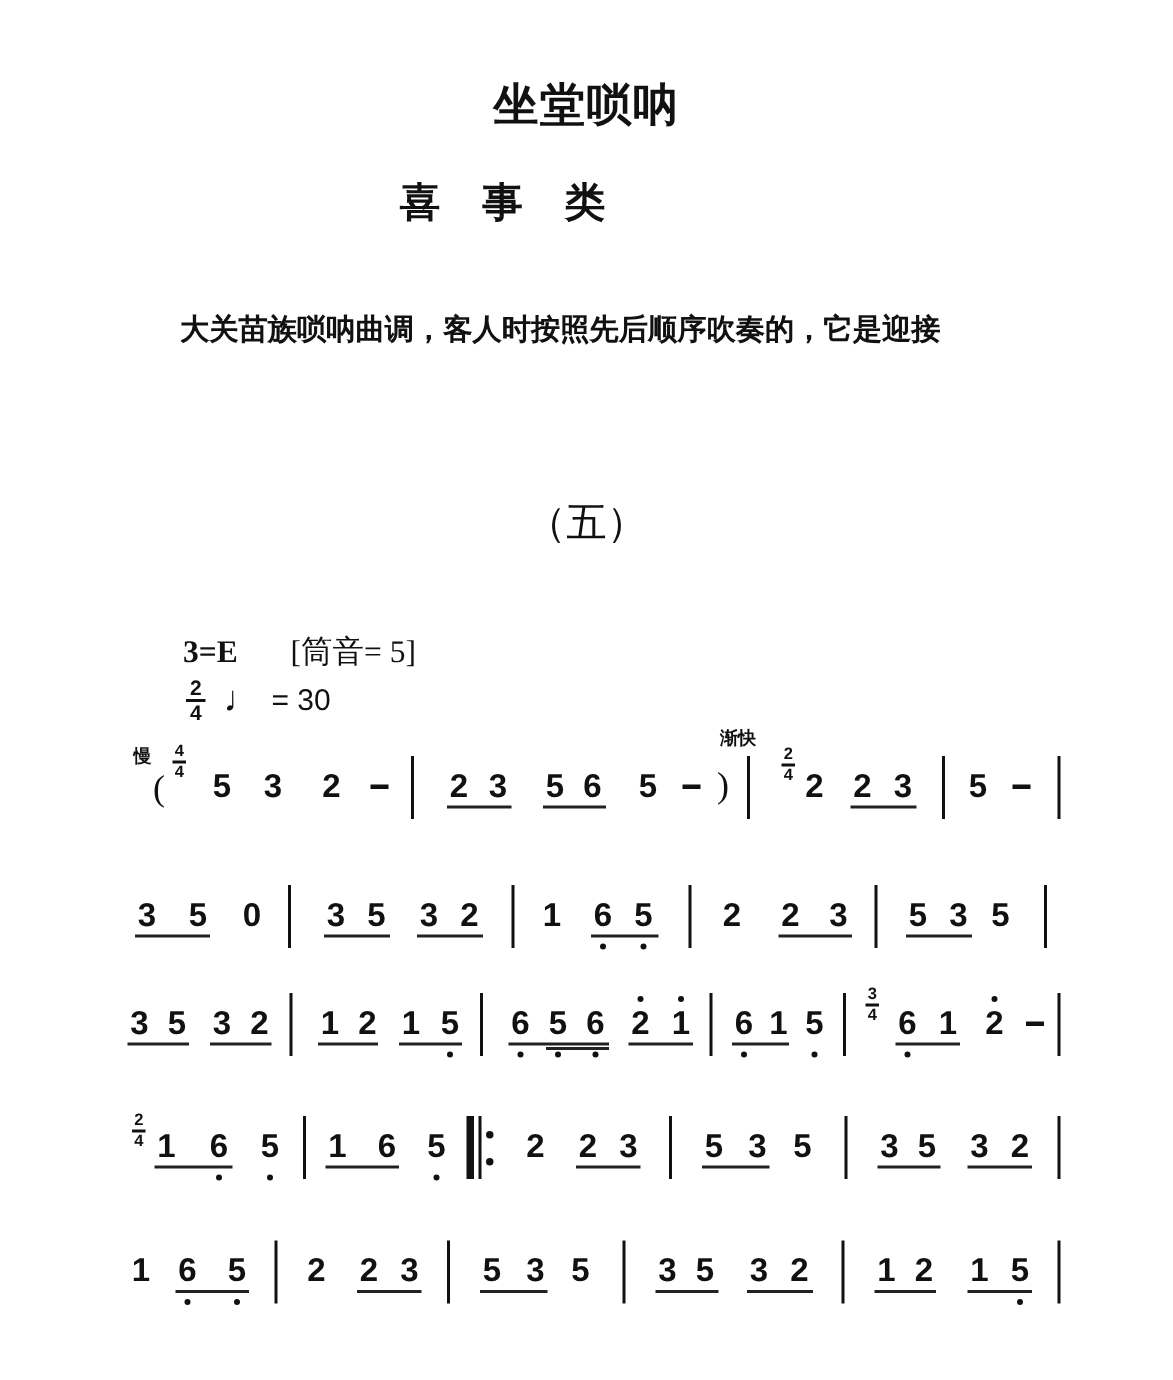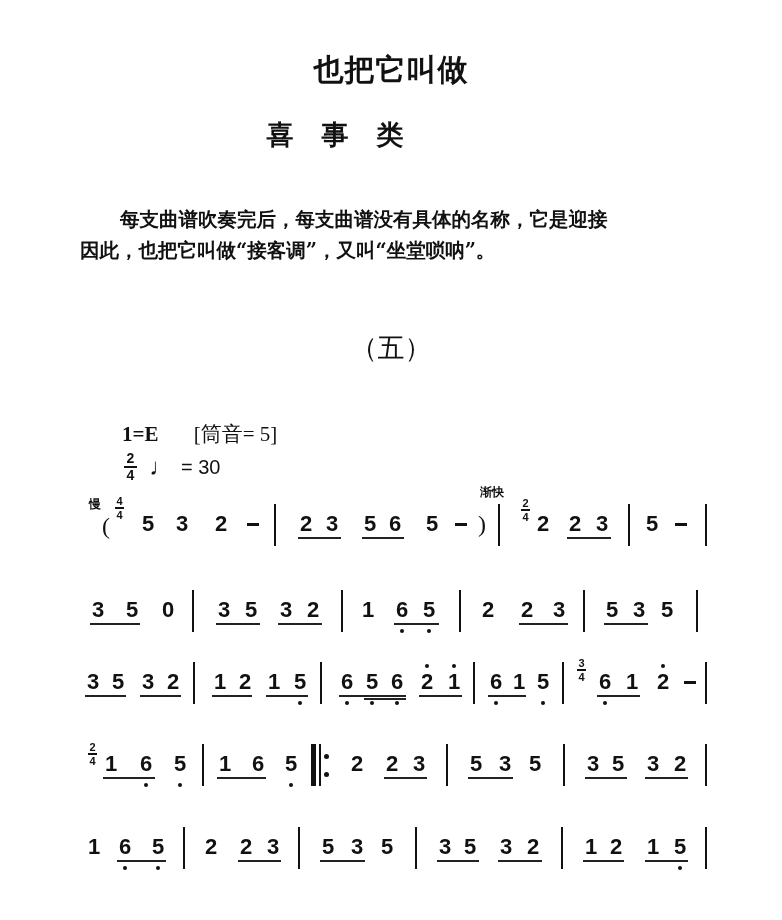--- a/index.html
+++ b/index.html
@@ -54,32 +54,31 @@
   .ts { position: absolute; display: flex; flex-direction: column; align-items: center; font-weight: bold; font-family: "Liberation Sans", sans-serif; font-size: 11px; line-height: 10px; }
   .ts .bar { width: 9px; height: 1.5px; background: #111; margin: 1px 0; }
   .mark { position: absolute; font-size: 12px; font-weight: bold; white-space: nowrap; }
   .repeat-thick { position: absolute; width: 5px; background: #111; }
   .repeat-dot { position: absolute; width: 5px; height: 5px; border-radius: 50%; background: #111; }
 </style>
 </head>
 <body>
 
 <div>
-  <div class="title">也把它叫做</div>
+  <div class="title">坐堂唢呐</div>
   <div class="subtitle">喜事类</div>
 
   <div class="intro">
-    <p class="indent">每支曲谱吹奏完后，每支曲谱没有具体的名称，它是迎接</p>
-    <p>因此，也把它叫做“接客调”，又叫“坐堂唢呐”。</p>
+    <p class="indent">大关苗族唢呐曲调，客人时按照先后顺序吹奏的，它是迎接</p>
   </div>
 
   <div class="section-no">（五）</div>
 
   <div class="key-line">
-    <span>1=E</span>
+    <span>3=E</span>
     <span class="pipe-note">[筒音= 5]</span>
   </div>
 
   <div class="tempo-line">
     <span class="frac">
       <span>2</span>
       <span class="bar"></span>
       <span>4</span>
     </span>
     <span class="quarter-note">♩</span>

